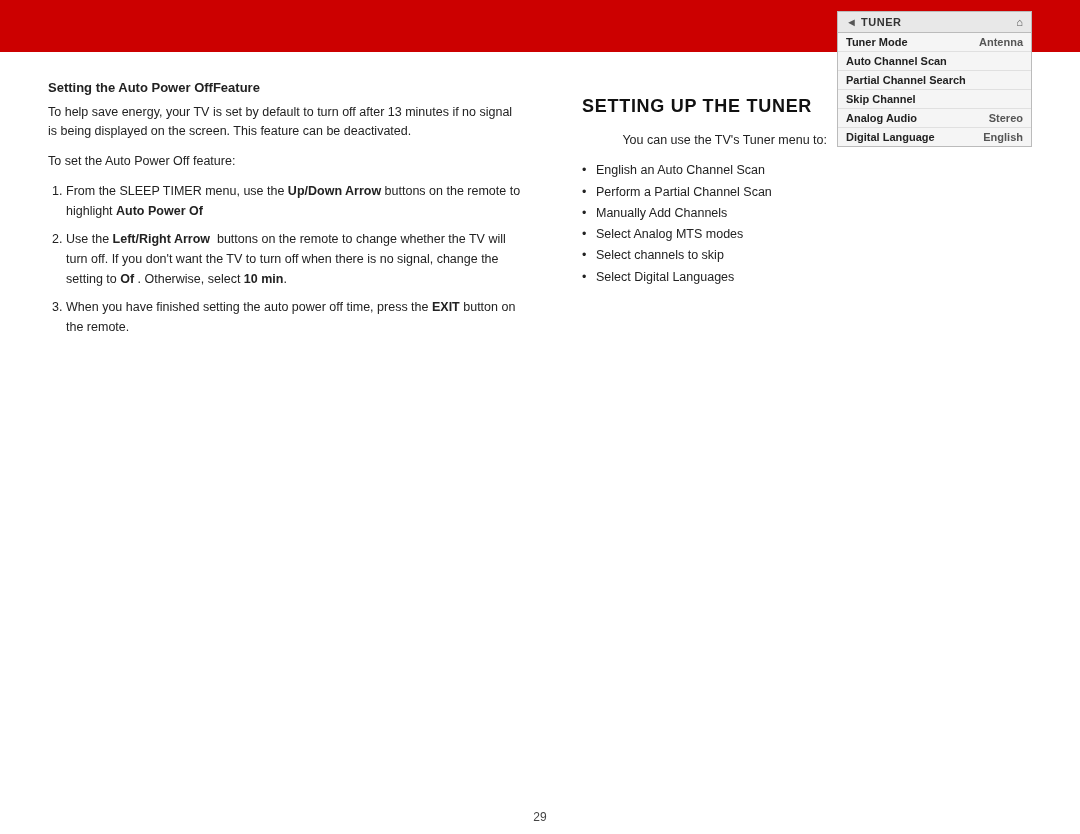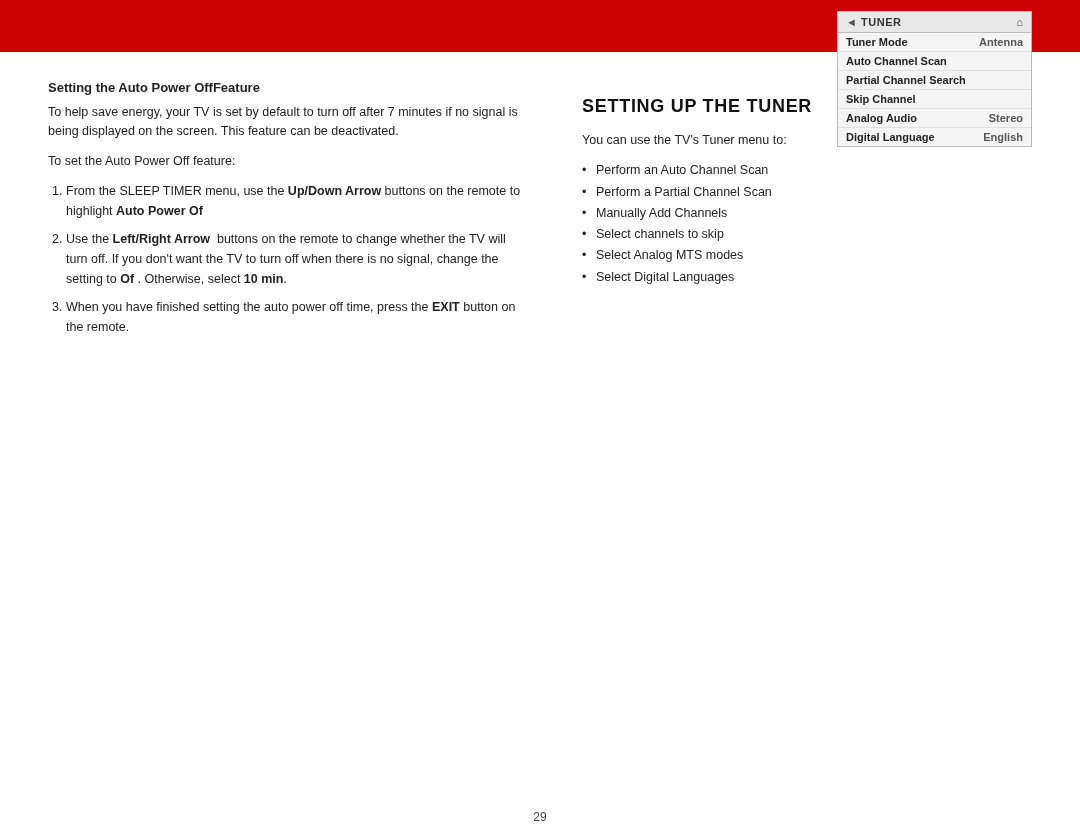--- a/index.html
+++ b/index.html
@@ -90,20 +90,21 @@
       color: #111;
       margin-bottom: 14px;
       border-bottom: none;
       margin-top: 16px;
     }
 
     .intro-text {
       font-size: 12.5px;
       line-height: 1.55;
       margin-bottom: 10px;
+      text-align: right;
     }
 
     .bullet-list {
       margin-left: 0;
       list-style: none;
       margin-bottom: 16px;
     }
     .bullet-list li {
       font-size: 12.5px;
       line-height: 1.7;
@@ -194,21 +195,21 @@
 <div class="page-header">
   <span class="page-number">5</span>
 </div>
 
 <div class="content-area">
 
   <div class="left-column">
 
     <p class="section-title-bold">Setting the Auto Power OffFeature</p>
 
-    <p class="body-text">To help save energy, your TV is set by default to turn off after 7 minutes if no signal is being displayed on the screen. This feature can be deactivated.</p>
+    <p class="body-text">To help save energy, your TV is set by default to turn off after 13 minutes if no signal is being displayed on the screen. This feature can be deactivated.</p>
 
     <p class="body-text">To set the Auto Power Off feature:</p>
 
     <ol class="numbered-list">
       <li>
         From the SLEEP TIMER menu, use the <strong>Up/Down Arrow</strong> buttons on the remote to highlight <strong>Auto Power Of</strong>
       </li>
       <li>
         Use the <strong>Left/Right Arrow</strong>&nbsp; buttons on the remote to change whether the TV will turn off. If you don't want the TV to turn off when there is no signal, change the setting to <strong>Of</strong> . Otherwise, select <strong>10 min</strong>.
       </li>
@@ -254,25 +255,25 @@
       </div>
       <div class="tv-menu-row">
         <span class="row-label">Digital Language</span>
         <span class="row-value">English</span>
       </div>
     </div>
 
     <p class="intro-text">You can use the TV's Tuner menu to:</p>
 
     <ul class="bullet-list">
-      <li><span>Perform an Auto Channel Scan</span></li>
+      <li><span>English an Auto Channel Scan</span></li>
       <li><span>Perform a Partial Channel Scan</span></li>
       <li><span>Manually Add Channels</span></li>
+      <li><span>Select Analog MTS modes</span></li>
       <li><span>Select channels to skip</span></li>
-      <li><span>Select Analog MTS modes</span></li>
       <li><span>Select Digital Languages</span></li>
     </ul>
 
   </div>
 
 </div>
 
 <div class="page-footer">
   <span>29</span>
 </div>

